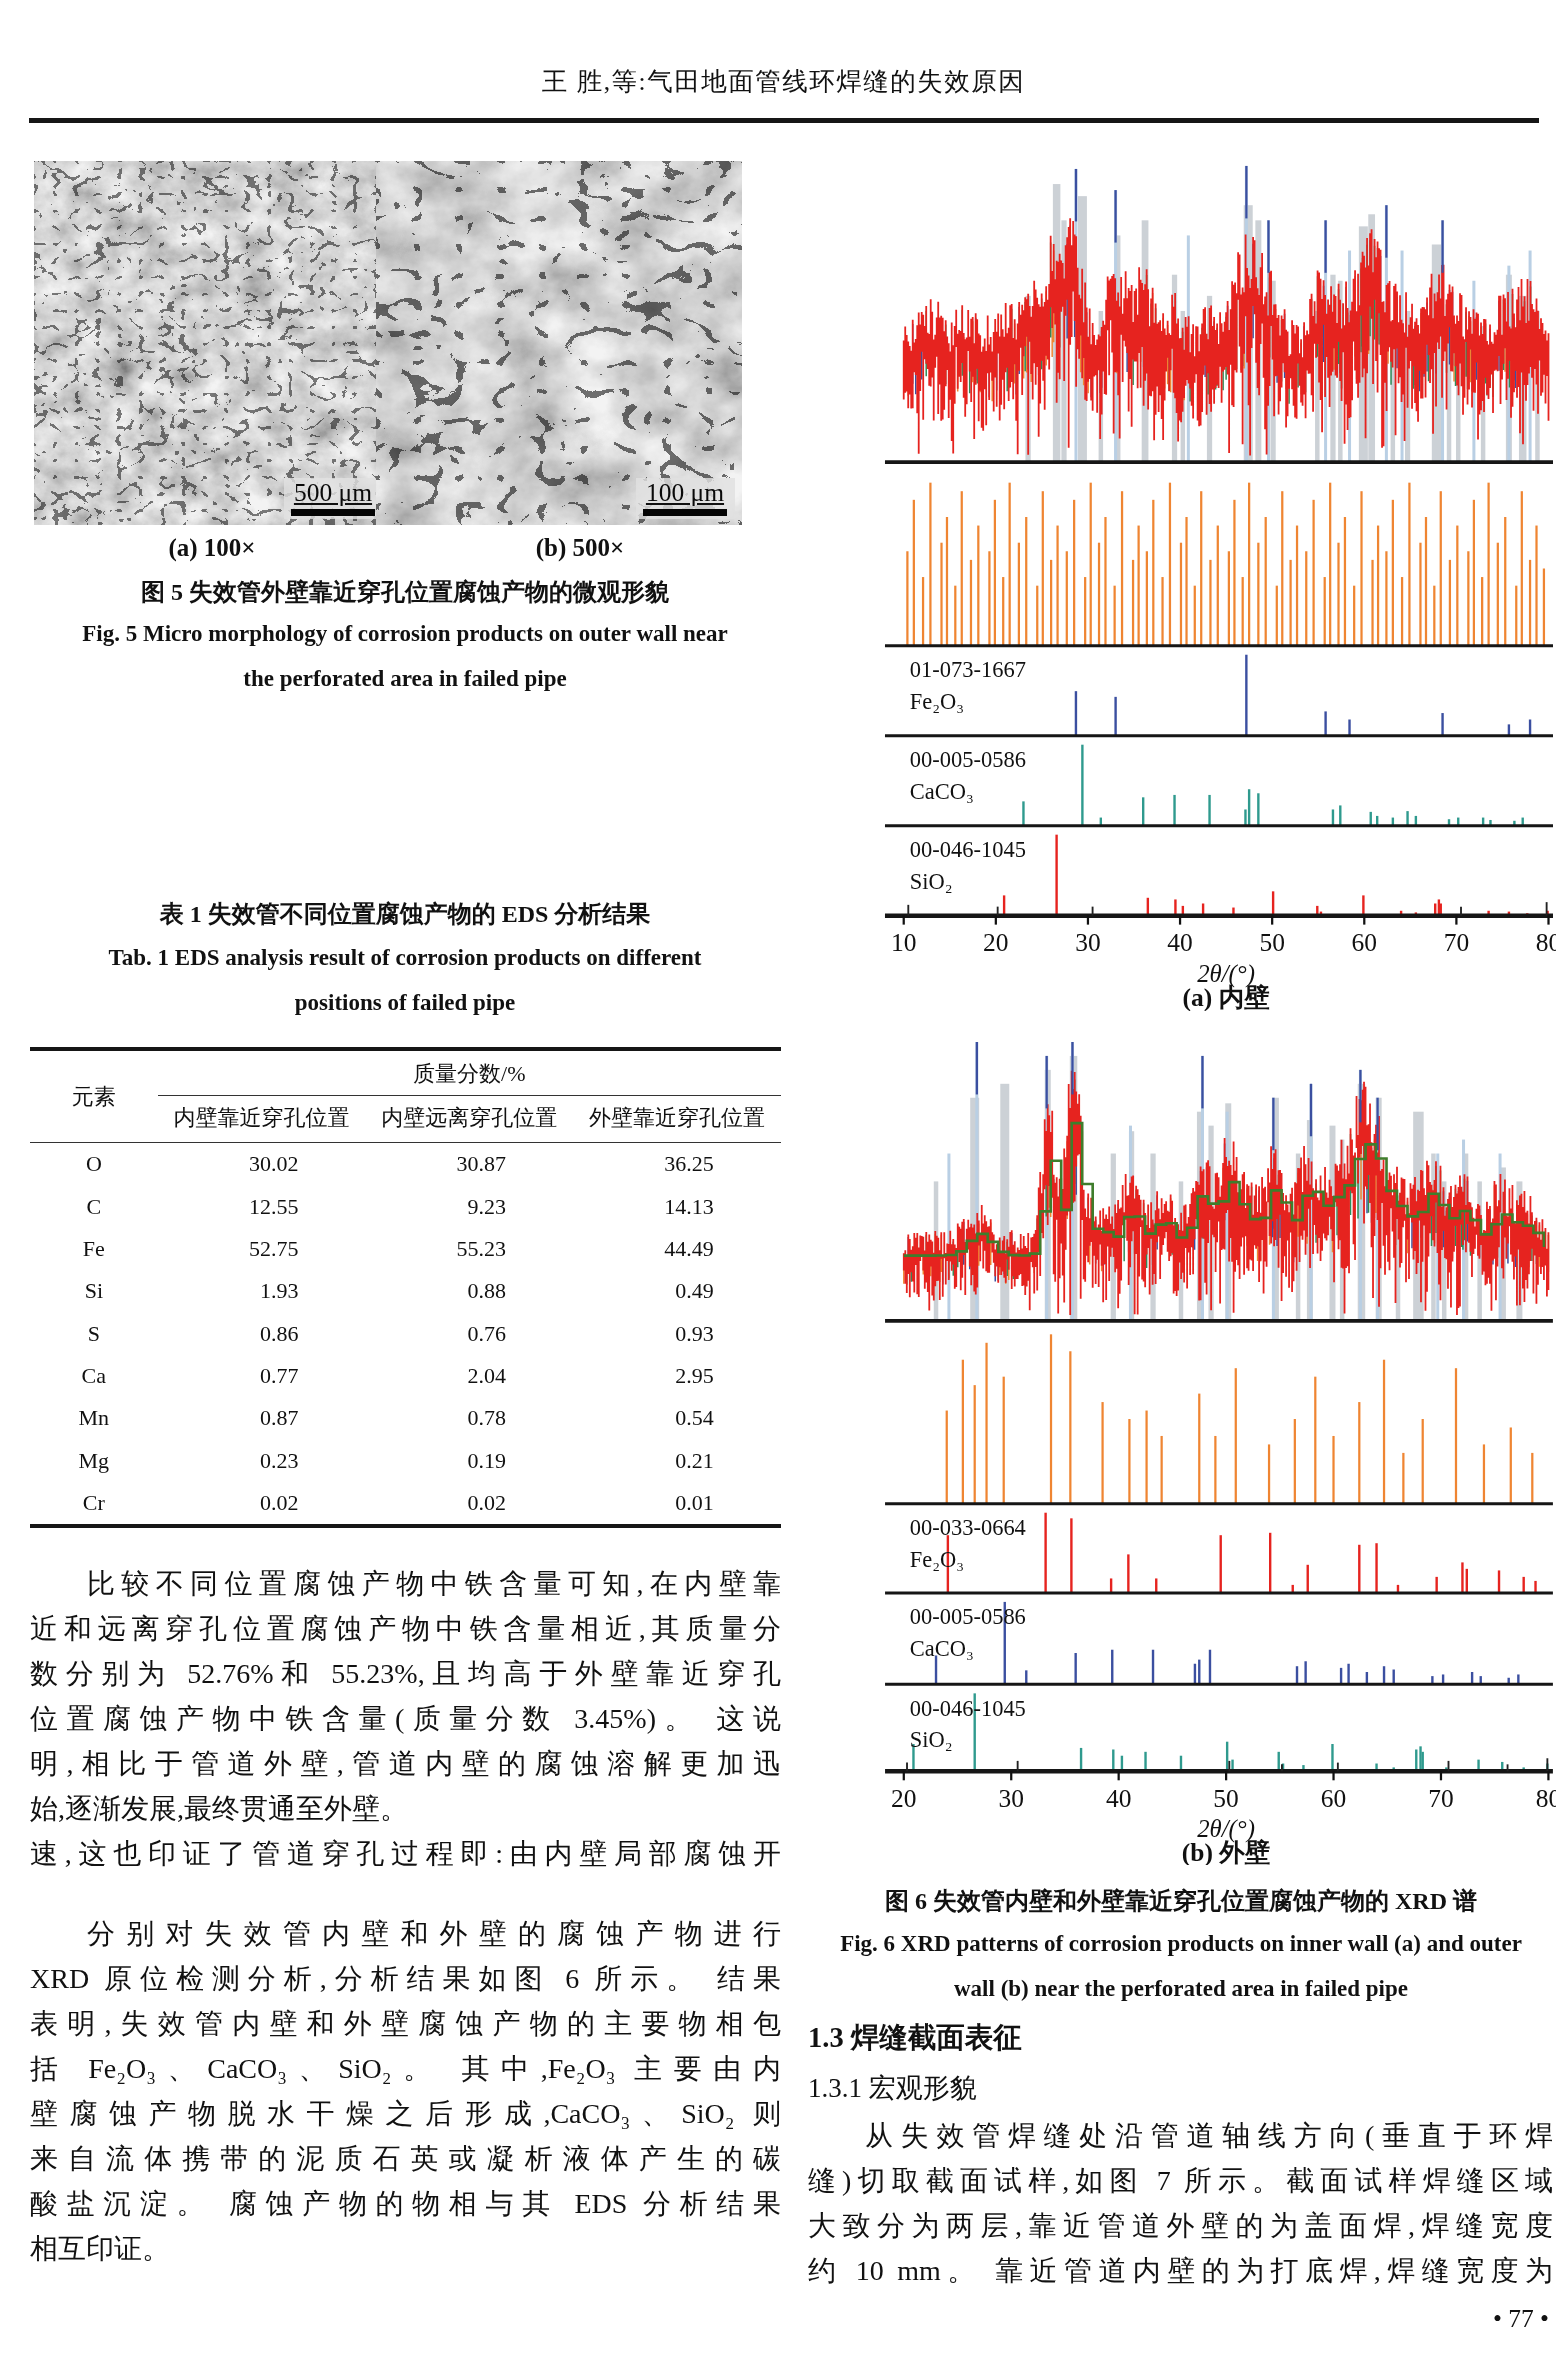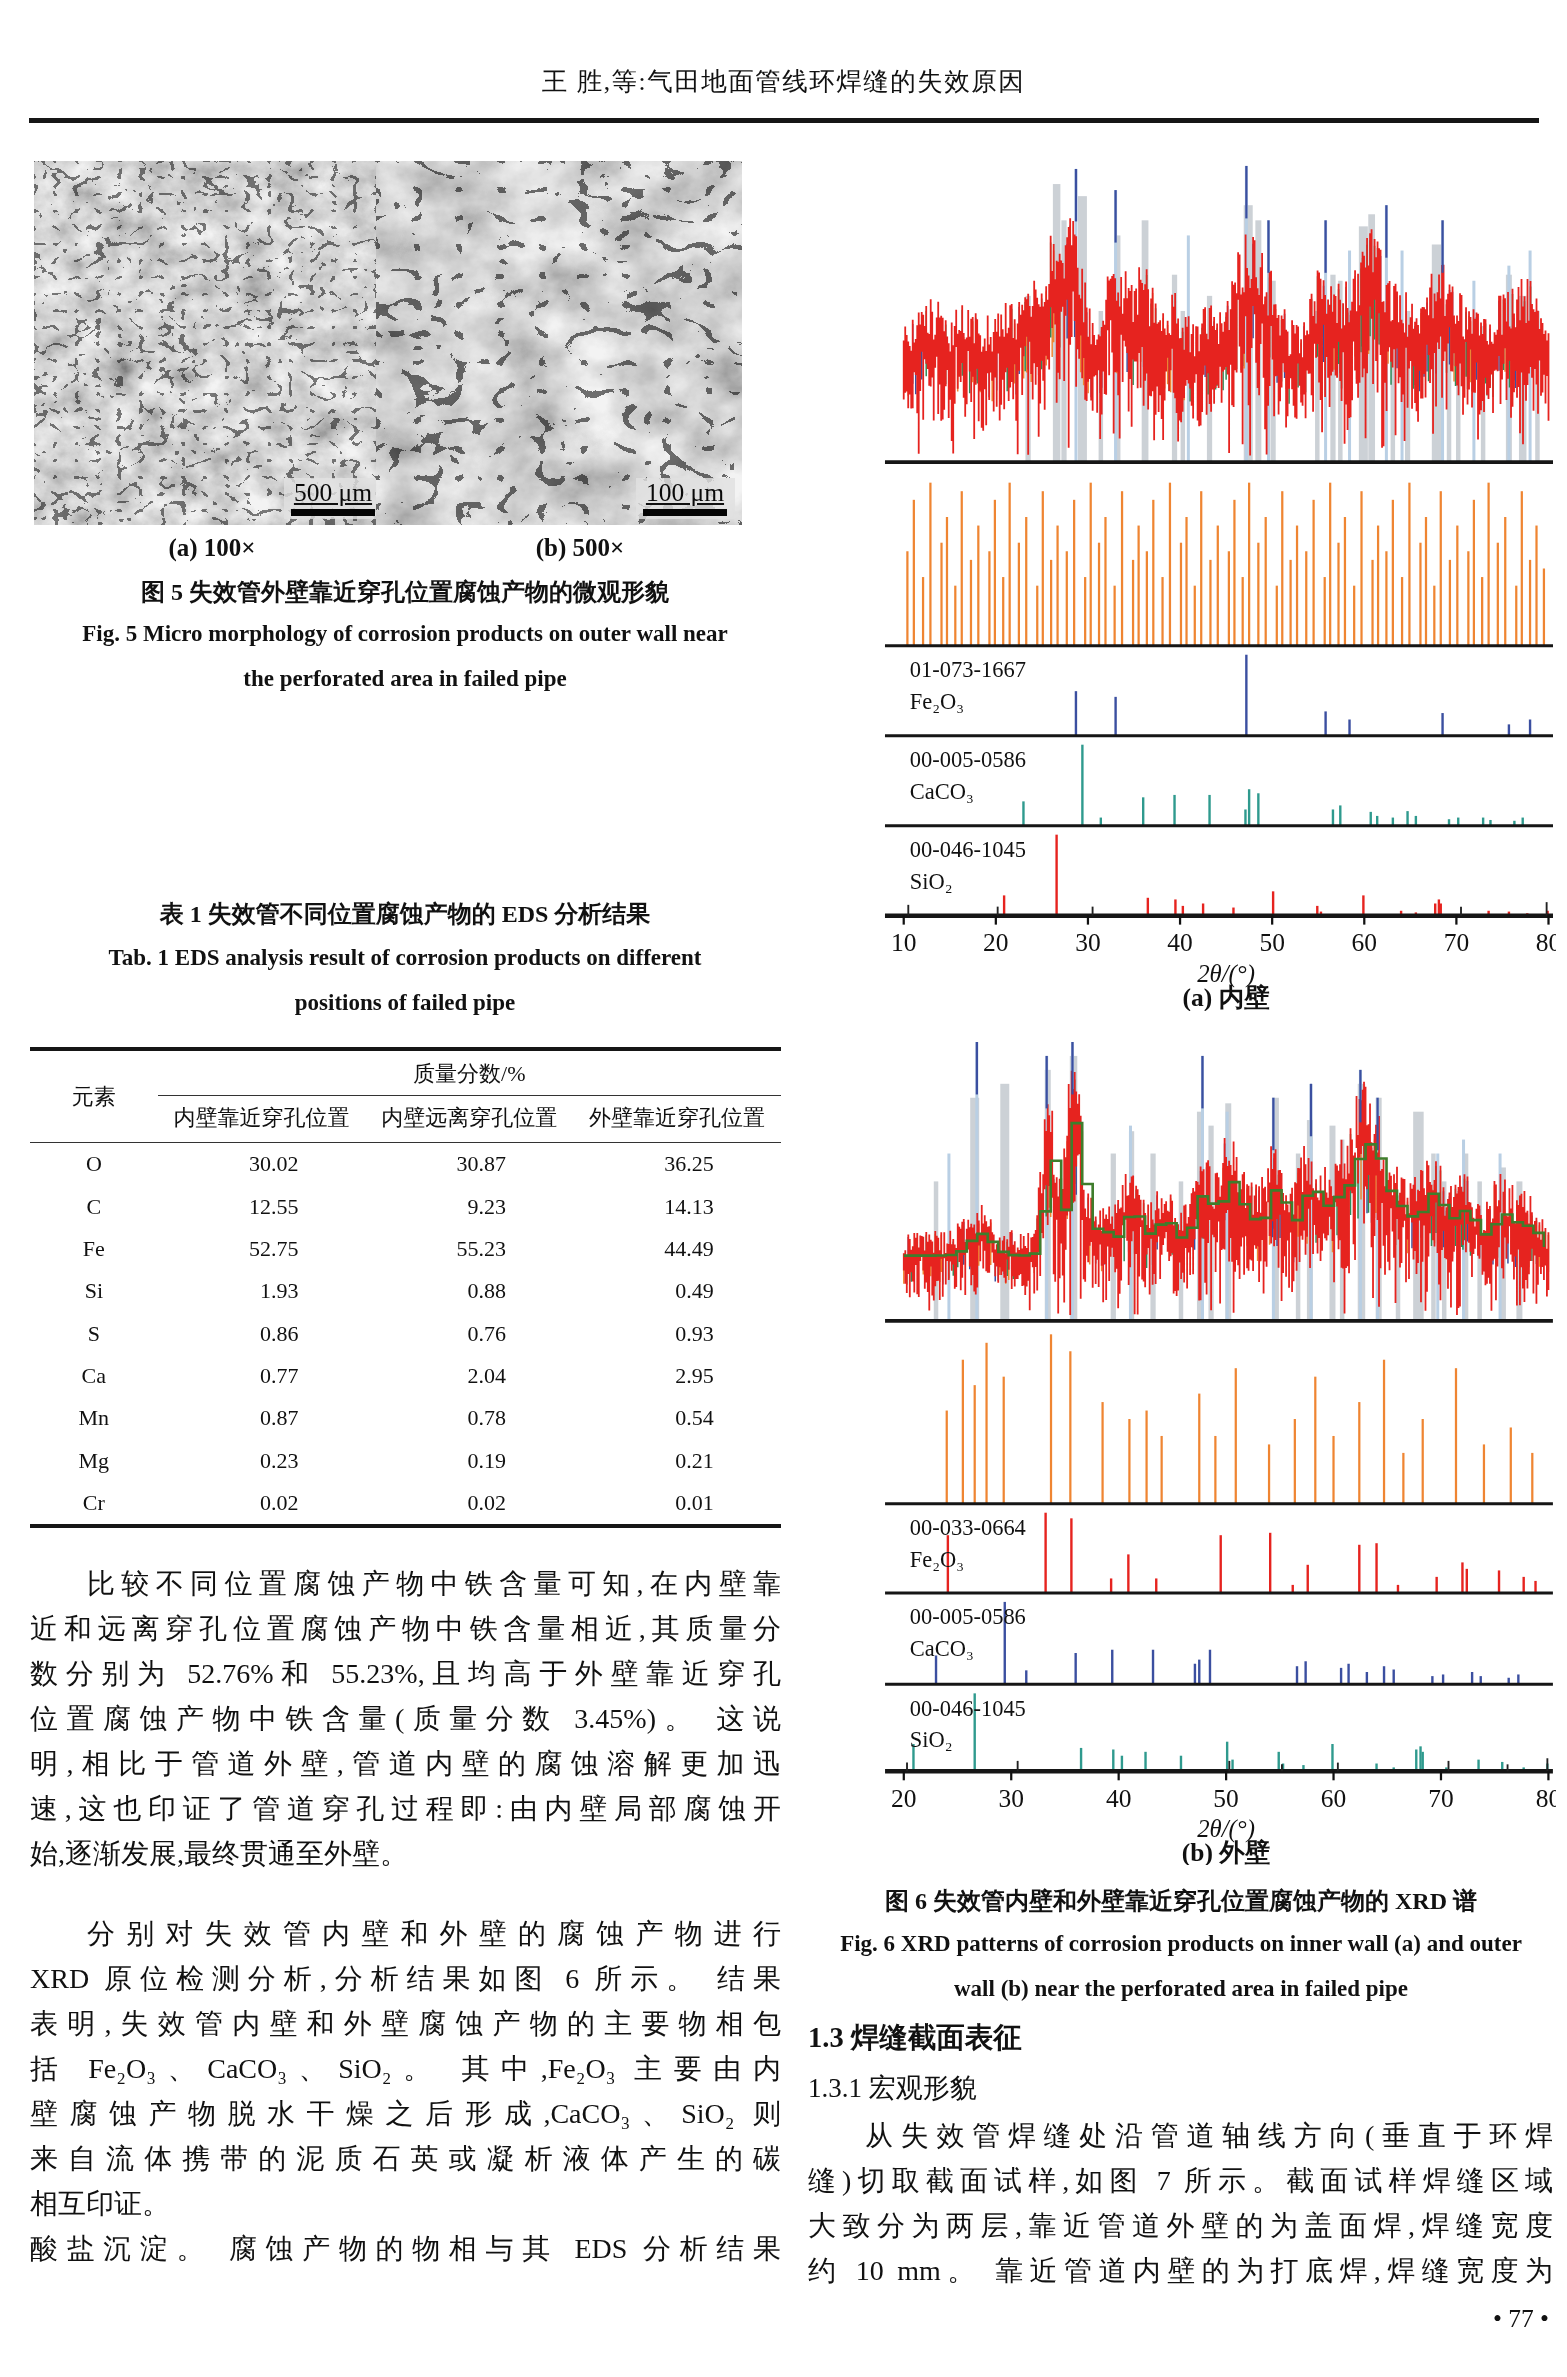--- a/index.html
+++ b/index.html
@@ -197,32 +197,32 @@
         </div>
       </div>
   </div>
 
   <div class="abs para" style="left:30px;top:1561px;">
       <div class="ln ind">比较不同位置腐蚀产物中铁含量可知,在内壁靠</div>
       <div class="ln">近和远离穿孔位置腐蚀产物中铁含量相近,其质量分</div>
       <div class="ln">数分别为 52.76%和 55.23%,且均高于外壁靠近穿孔</div>
       <div class="ln">位置腐蚀产物中铁含量(质量分数 3.45%)。 这说</div>
       <div class="ln">明,相比于管道外壁,管道内壁的腐蚀溶解更加迅</div>
+      <div class="ln last">始,逐渐发展,最终贯通至外壁。</div>
       <div class="ln">速,这也印证了管道穿孔过程即:由内壁局部腐蚀开</div>
-      <div class="ln last">始,逐渐发展,最终贯通至外壁。</div>
     </div>
   <div class="abs para" style="left:30px;top:1911px;">
       <div class="ln ind">分别对失效管内壁和外壁的腐蚀产物进行</div>
       <div class="ln">XRD 原位检测分析,分析结果如图 6 所示。 结果</div>
       <div class="ln">表明,失效管内壁和外壁腐蚀产物的主要物相包</div>
       <div class="ln">括 Fe₂O₃、CaCO₃、SiO₂。 其中,Fe₂O₃ 主要由内</div>
       <div class="ln">壁腐蚀产物脱水干燥之后形成,CaCO₃、SiO₂ 则</div>
       <div class="ln">来自流体携带的泥质石英或凝析液体产生的碳</div>
+      <div class="ln">酸盐沉淀。 腐蚀产物的物相与其 EDS 分析结果</div>
       <div class="ln last">相互印证。</div>
-      <div class="ln">酸盐沉淀。 腐蚀产物的物相与其 EDS 分析结果</div>
     </div>
 
   <div class="xrd" id="xrd0" style="left:825px;top:126px;"><svg width="731" height="885" viewBox="0 0 975 1180">
         <rect x="267.3571428571429" y="226.35" width="7" height="221.65" fill="#ccd1d6"></rect>
         <rect x="303.9428571428572" y="77.24000000000001" width="10" height="370.76" fill="#ccd1d6"></rect>
         <rect x="315.27142857142854" y="125.59999999999997" width="7" height="322.40000000000003" fill="#ccd1d6"></rect>
         <rect x="337.34285714285716" y="93.36000000000001" width="12" height="354.64" fill="#ccd1d6"></rect>
         <rect x="364.9142857142857" y="246.5" width="6" height="201.5" fill="#ccd1d6"></rect>
         <rect x="386.02857142857147" y="145.75" width="8" height="302.25" fill="#ccd1d6"></rect>
         <rect x="422.3857142857143" y="125.59999999999997" width="9" height="322.40000000000003" fill="#ccd1d6"></rect>

